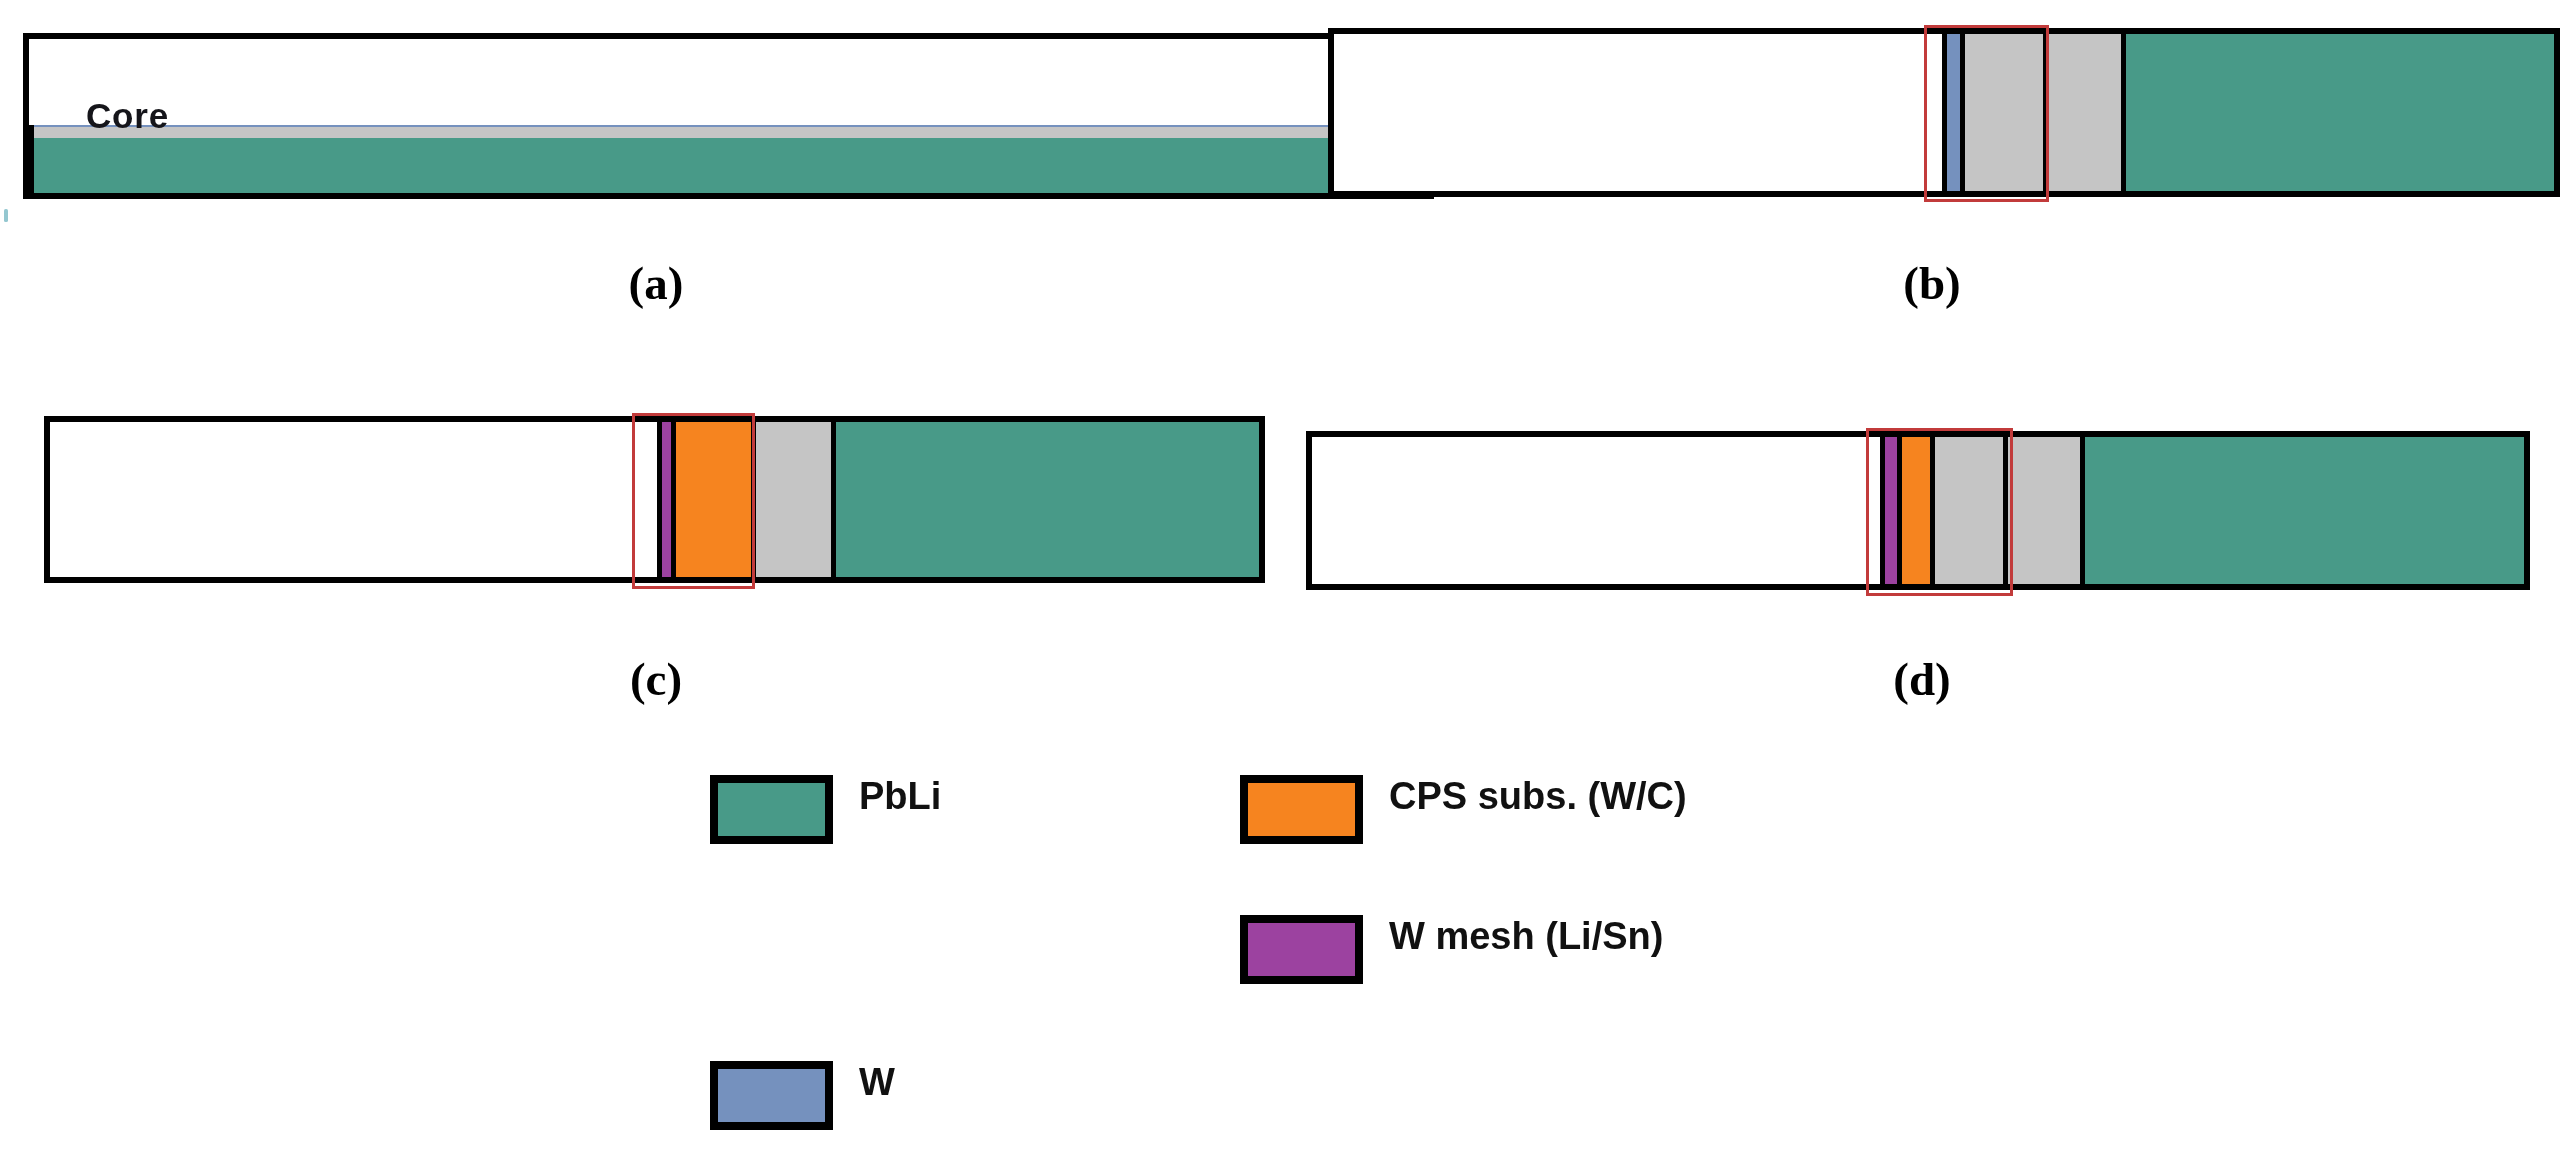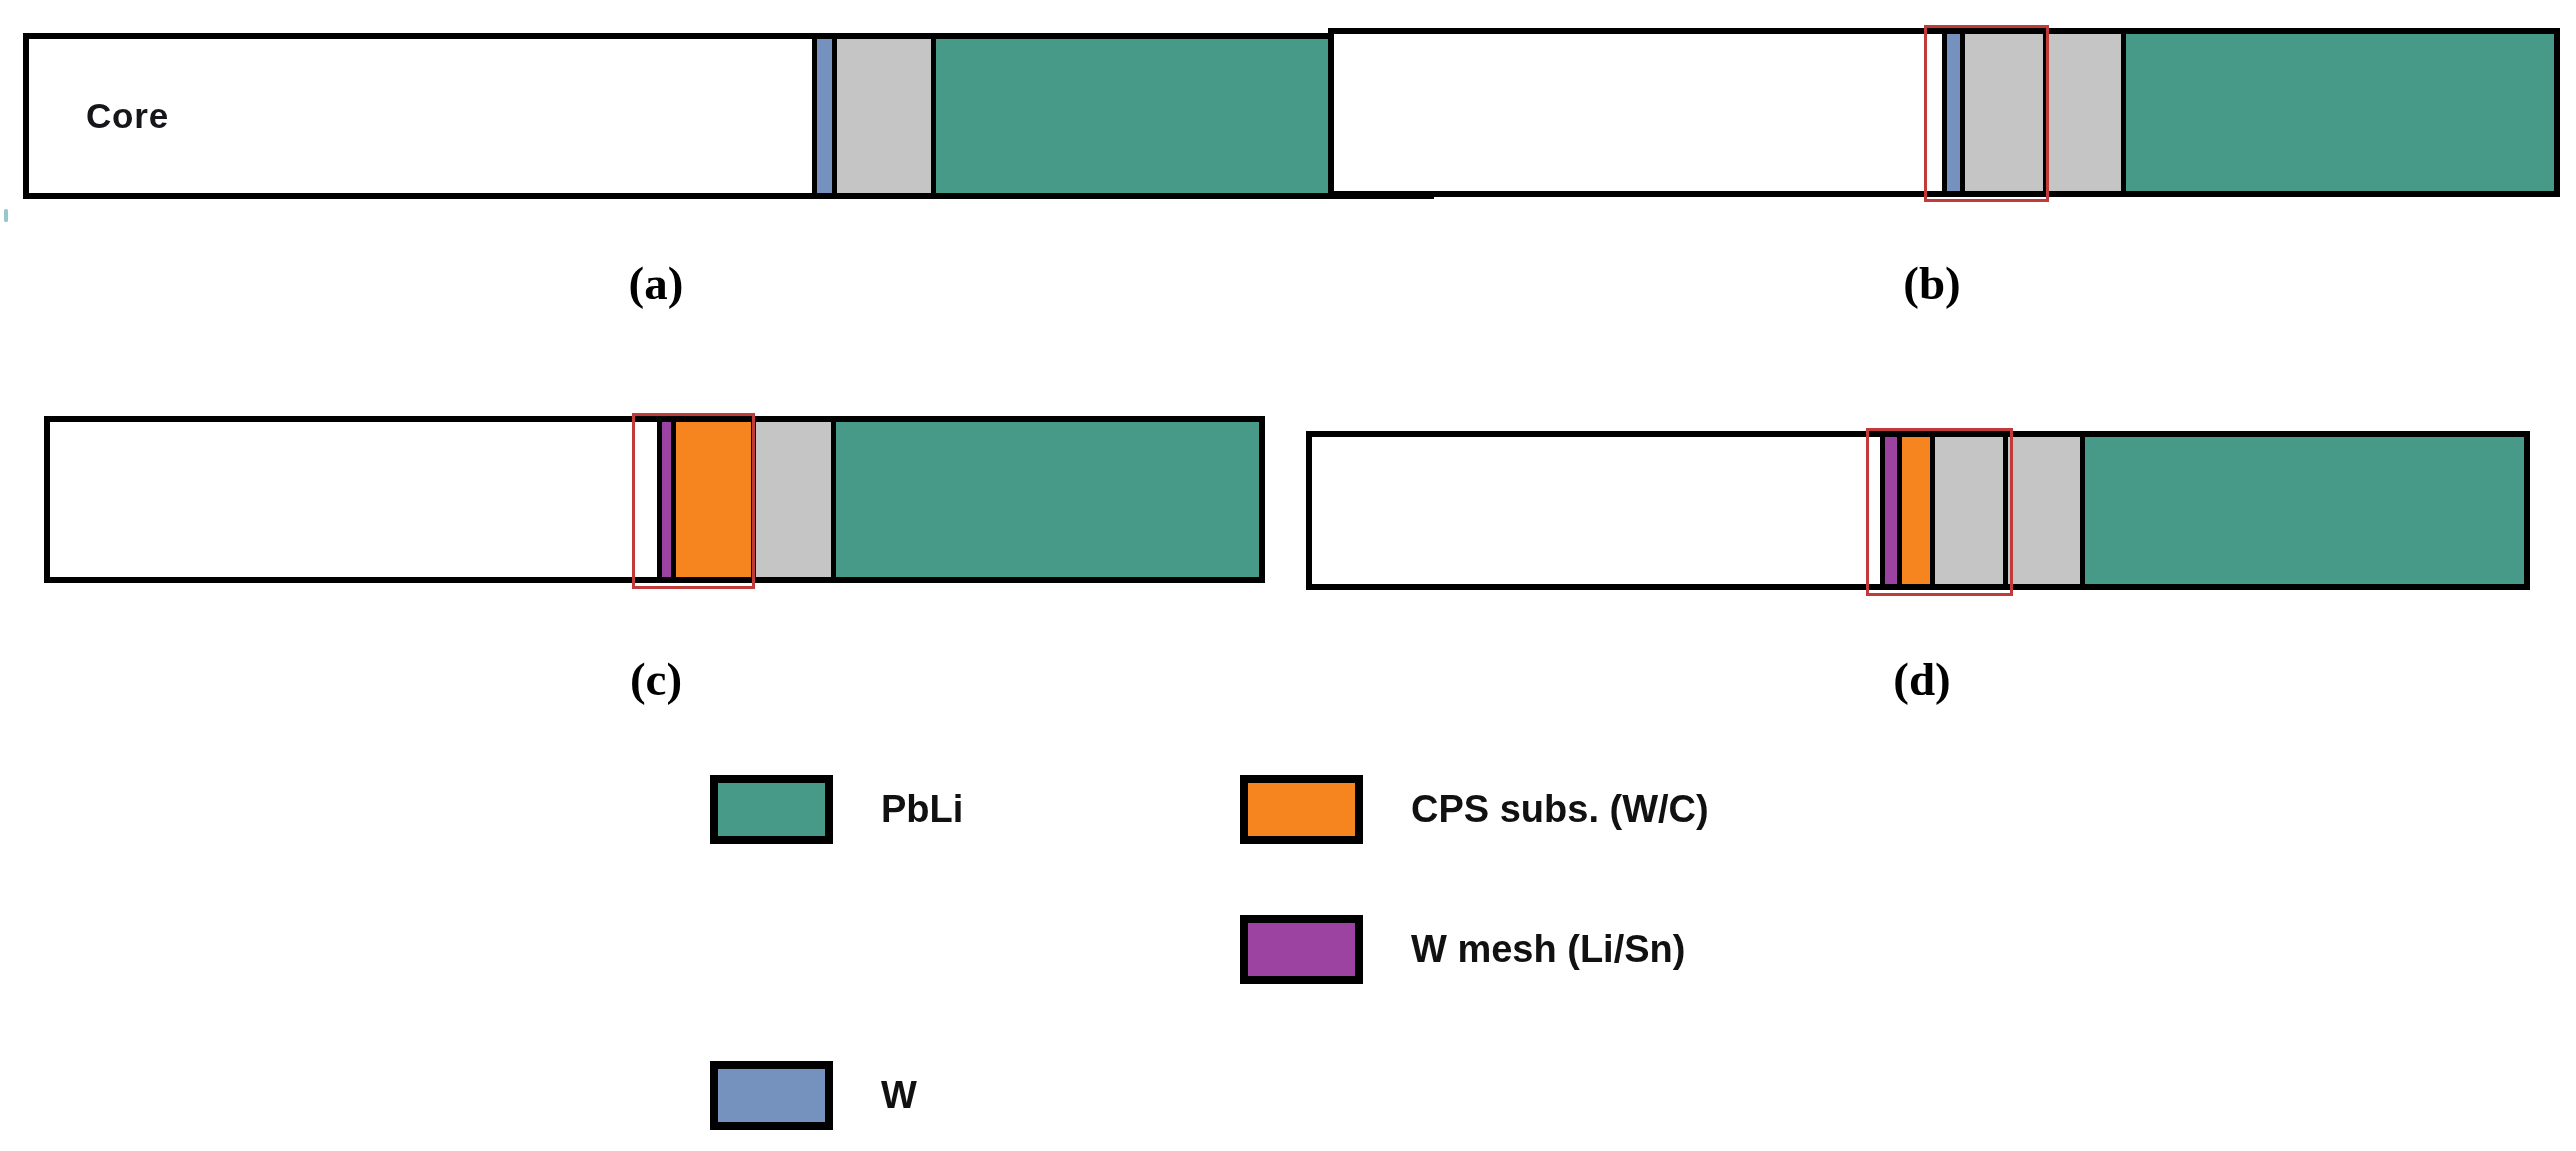--- a/index.html
+++ b/index.html
@@ -45,22 +45,22 @@
     font-family:"Liberation Serif",serif;
     font-weight:bold;
     font-size:47px;
     color:#000;
     white-space:nowrap;
   }
   .legend{position:absolute;left:0;top:0;width:100%;height:100%;}
   .legend-item{
     position:absolute;
     display:flex;
-    align-items:center;
-    gap:48px;
+    align-items:flex-start;
+    gap:26px;
   }
   .swatch{
     box-sizing:border-box;
     width:123px;height:69px;
     border:8.7px solid #000;
     flex:0 0 auto;
   }
   .legend-label{
     font-weight:bold;
     font-size:38px;
@@ -72,21 +72,21 @@
     width:3.9px;height:12.6px;
     border-radius:1.6px;
     opacity:.8;
   }
 </style>
 </head>
 <body>
 
 <div id="canvas"></div>
 
-<div class="bar" style="left: 23px; top: 33px; width: 1411px; height: 166px; position: absolute;">
+<div class="bar" style="left: 23px; top: 33px; width: 1411px; height: 166px; position: absolute; flex-direction: column;">
     <div class="seg" style="flex-basis: 56%; background: rgb(255, 255, 255);"></div>
     <div class="seg" style="flex-basis: 1.4%; background: rgb(117, 145, 190);"></div>
     <div class="seg" style="flex-basis: 7.1%; background: rgb(197, 197, 197);"></div>
     <div class="seg" style="flex-basis: 35.5%; background: rgb(72, 154, 136);"></div>
     <div class="core-label">Core</div>
   </div>
 <div class="caption" style="left: 656px; top: 283px;">(a)</div>
 <div class="bar" style="left: 1328px; top: 27.5px; width: 1232px; height: 169px; position: absolute;">
     <div class="seg" style="flex-basis: 49.8%; background: rgb(255, 255, 255);"></div>
     <div class="seg" style="flex-basis: 1.5%; background: rgb(117, 145, 190);"></div>

